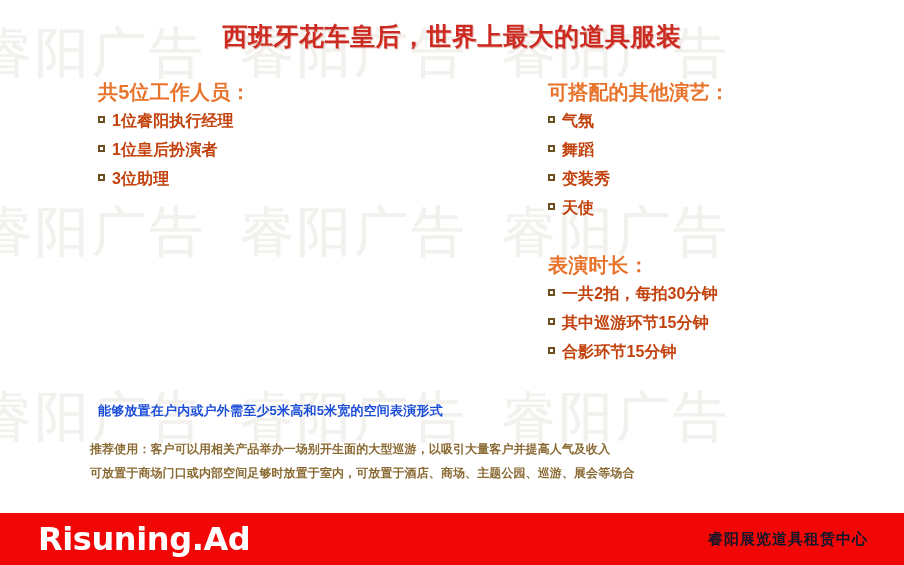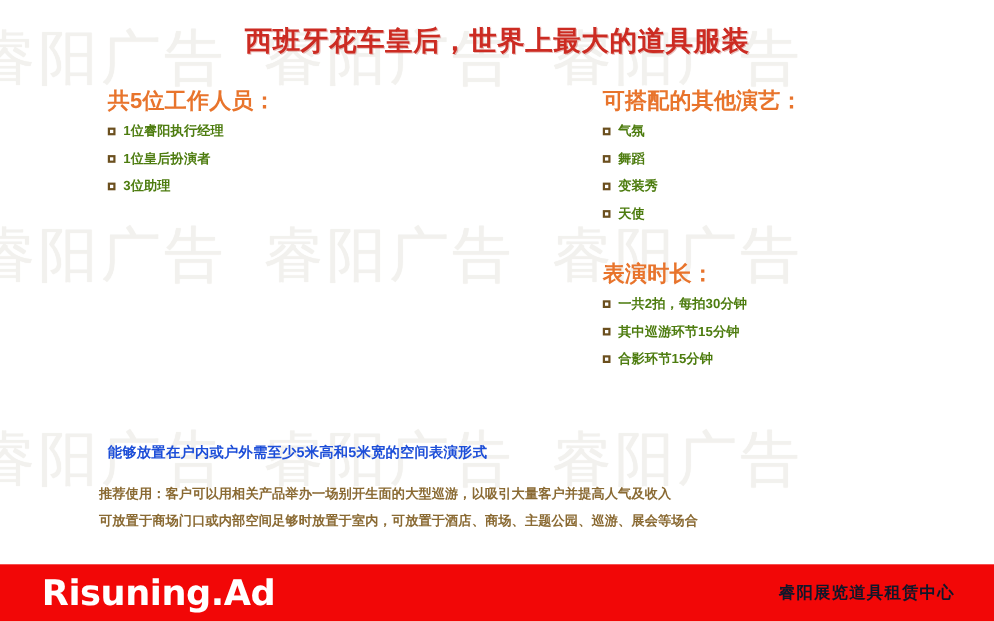--- a/index.html
+++ b/index.html
@@ -98,23 +98,23 @@
     letter-spacing: 0.2px;
   }
 
   ul.items {
     list-style: none;
     margin: 0;
     padding: 0;
   }
   ul.items li {
     position: relative;
-    font-size: 12px;
-    font-weight: bold;
-    color: #4d7c0f;
+    font-size: 16px;
+    font-weight: bold;
+    color: #c2410c;
     line-height: 1.0;
     margin: 0 0 13px 0;
     padding-left: 14px;
     white-space: nowrap;
     letter-spacing: 0.1px;
   }
   ul.items li .bullet {
     position: absolute;
     left: 0;
     top: 3px;

